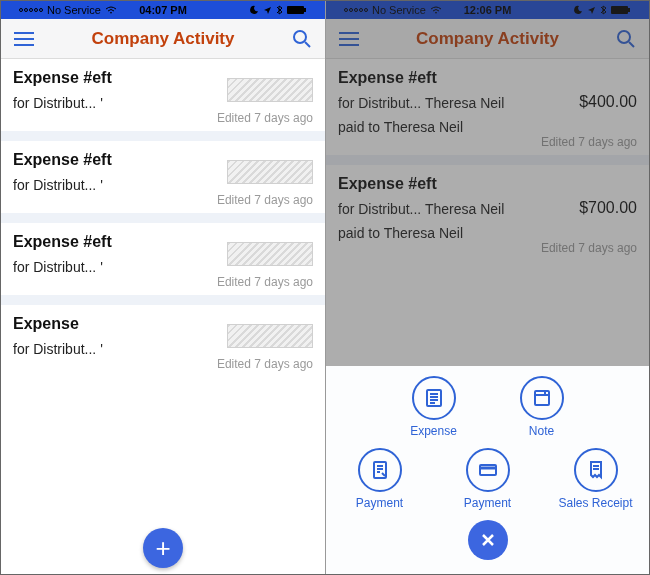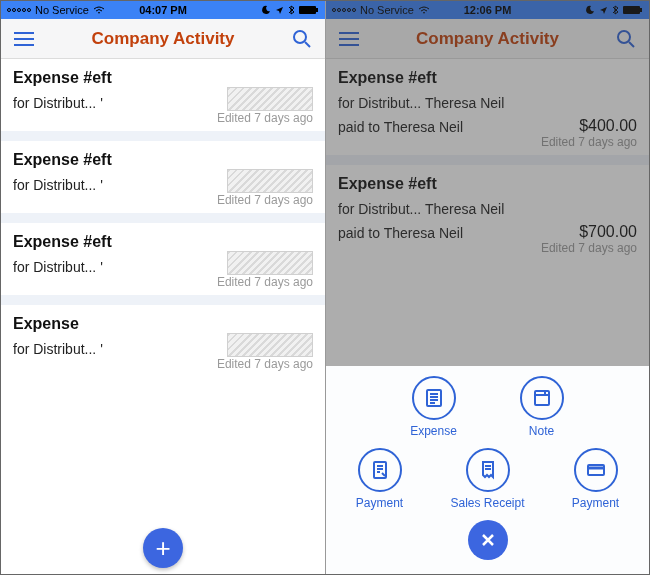--- a/index.html
+++ b/index.html
@@ -1,32 +1,32 @@
 <!DOCTYPE html>
 <html><head>
 <meta charset="utf-8">
 <style>
   * { box-sizing: border-box; margin: 0; padding: 0; font-family: -apple-system, Helvetica, Arial, sans-serif; }
   body { background: #fff; }
   .wrap { width: 650px; height: 575px; border: 1px solid #666; display: flex; position: relative; }
   .screen { width: 50%; height: 100%; position: relative; overflow: hidden; background: #fff; }
   .screen + .screen { border-left: 1px solid #999; }
-  .statusbar { height: 18px; display: flex; align-items: center; justify-content: space-between; padding: 0 6px; font-size: 11px; font-weight: 500; background: #3b82f6; }
+  .statusbar { height: 18px; display: flex; align-items: center; justify-content: space-between; padding: 0 18px; font-size: 11px; font-weight: 500; background: #1d4ed8; }
   .sb-left, .sb-right { display: flex; align-items: center; gap: 4px; }
   .sb-center { position: absolute; left: 50%; transform: translateX(-50%); font-size: 11px; font-weight: 600; }
   .dots { display: flex; gap: 1px; }
   .dot { width: 4px; height: 4px; border-radius: 50%; border: 1px solid #000; }
   .wifi { width: 12px; height: 9px; }
   .navbar { height: 40px; background: #f6f6f7; border-bottom: 1px solid #dcdcdc; display: flex; align-items: center; justify-content: space-between; padding: 0 10px; }
   .navtitle { font-size: 17px; font-weight: 700; color: #c2410c; }
   .icon-btn { width: 26px; height: 26px; display: flex; align-items: center; justify-content: center; }
   .list { height: calc(100% - 58px); overflow: hidden; }
   .card { padding: 10px 12px 6px 12px; background: #fff; }
   .sep { height: 10px; background: #eef2f8; }
-  .row-top { display: flex; justify-content: space-between; align-items: flex-end; }
+  .row-top { display: flex; justify-content: space-between; align-items: center; }
   .title { font-size: 16px; font-weight: 700; color: #111; }
   .sub { font-size: 14px; color: #222; margin-top: 8px; }
   .amount { font-size: 16px; font-weight: 400; color: #111; }
   .hatch { width: 86px; height: 24px; background: repeating-linear-gradient(135deg,#d9d9d9 0,#d9d9d9 2px,#f1f1f1 2px,#f1f1f1 5px); border: 1px solid #d0d0d0; }
   .edited { text-align: right; font-size: 12px; color: #9a9a9a; }
   .fab { position: absolute; width: 40px; height: 40px; border-radius: 50%; background: #3c66e0; display: flex; align-items: center; justify-content: center; left: 50%; transform: translateX(-50%); bottom: 6px; box-shadow: 0 2px 4px rgba(0,0,0,.25); }
   .fab-plus { color: #fff; font-size: 26px; line-height: 1; }
   .dim-overlay { position: absolute; inset: 0; background: rgba(60,60,60,.42); }
   .sheet { position: absolute; left: 0; right: 0; bottom: 0; background: #fcfdfe; padding: 10px 0 14px 0; }
   .sheet-row { display: flex; justify-content: center; gap: 24px; margin-bottom: 10px; }
@@ -240,34 +240,34 @@
                 <rect x="5" y="3" width="12" height="16" rx="1" class="ic-blue"></rect>
                 <path d="M8 7 H14 M8 10 H14 M8 13 H11" class="ic-blue"></path>
                 <path d="M13 14 L16 17" class="ic-blue"></path>
               </svg>
             </div>
           <div class="sheet-label">Payment</div>
         </div>
         <div class="sheet-item">
           <div class="circ">
               <svg width="22" height="22" viewBox="0 0 22 22">
+                <rect x="3" y="6" width="16" height="10" rx="1" class="ic-blue"></rect>
+                <path d="M3 9 H19" stroke="#2f63d6" stroke-width="3"></path>
+              </svg>
+            </div>
+          <div class="sheet-label">Payment</div>
+        </div>
+        <div class="sheet-item">
+          <div class="circ">
+              <svg width="22" height="22" viewBox="0 0 22 22">
                 <path d="M6 3 H16 V18 L14 16 L12 18 L10 16 L8 18 L6 16 Z" class="ic-blue"></path>
                 <path d="M8 7 H14 M8 10 H14" class="ic-blue"></path>
               </svg>
             </div>
           <div class="sheet-label">Sales Receipt</div>
-        </div>
-        <div class="sheet-item">
-          <div class="circ">
-              <svg width="22" height="22" viewBox="0 0 22 22">
-                <rect x="3" y="6" width="16" height="10" rx="1" class="ic-blue"></rect>
-                <path d="M3 9 H19" stroke="#2f63d6" stroke-width="3"></path>
-              </svg>
-            </div>
-          <div class="sheet-label">Payment</div>
         </div>
       </div>
       <div class="close-fab">
         <svg width="16" height="16" viewBox="0 0 16 16">
             <path d="M3 3 L13 13 M13 3 L3 13" stroke="#fff" stroke-width="2.5"></path>
           </svg>
       </div>
     </div>
   </div>
 </div>

